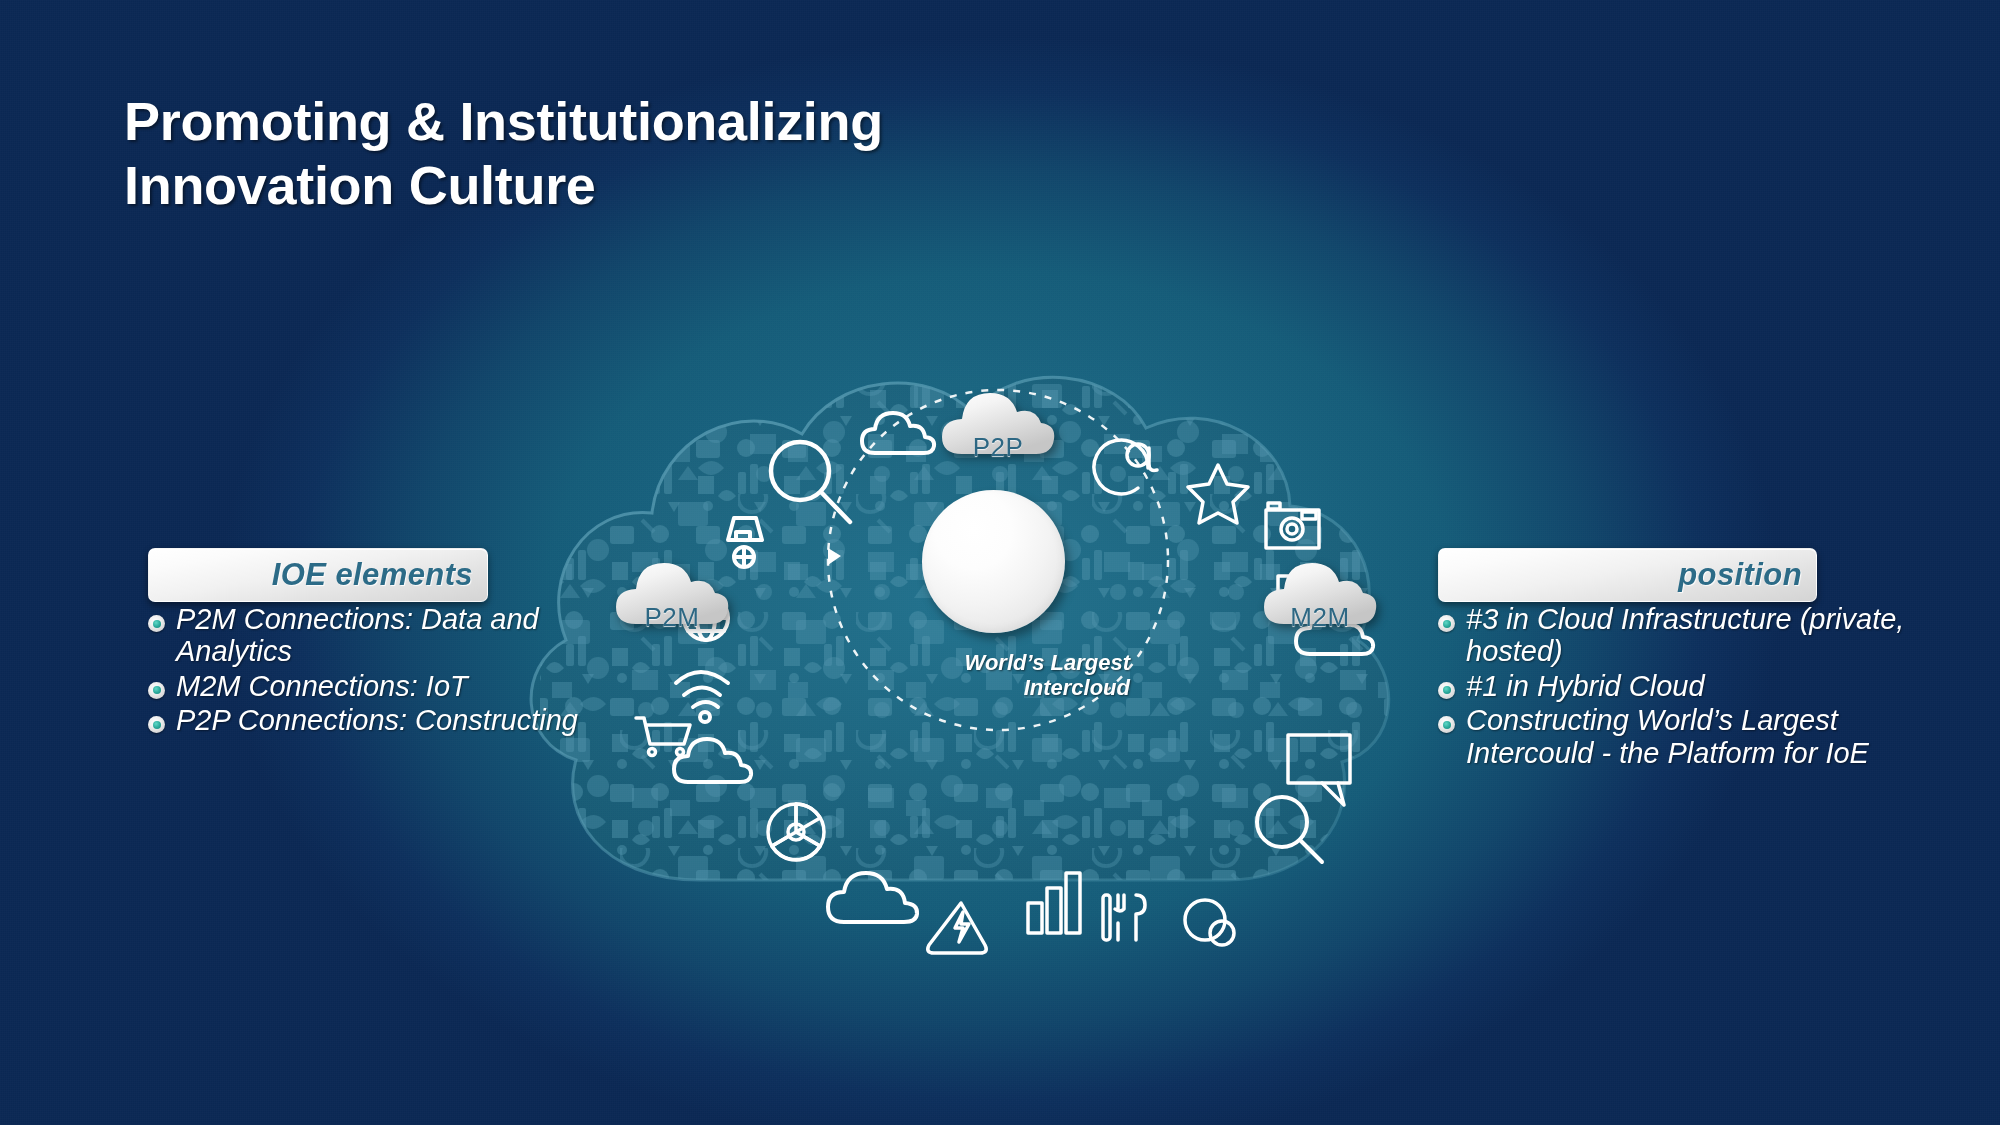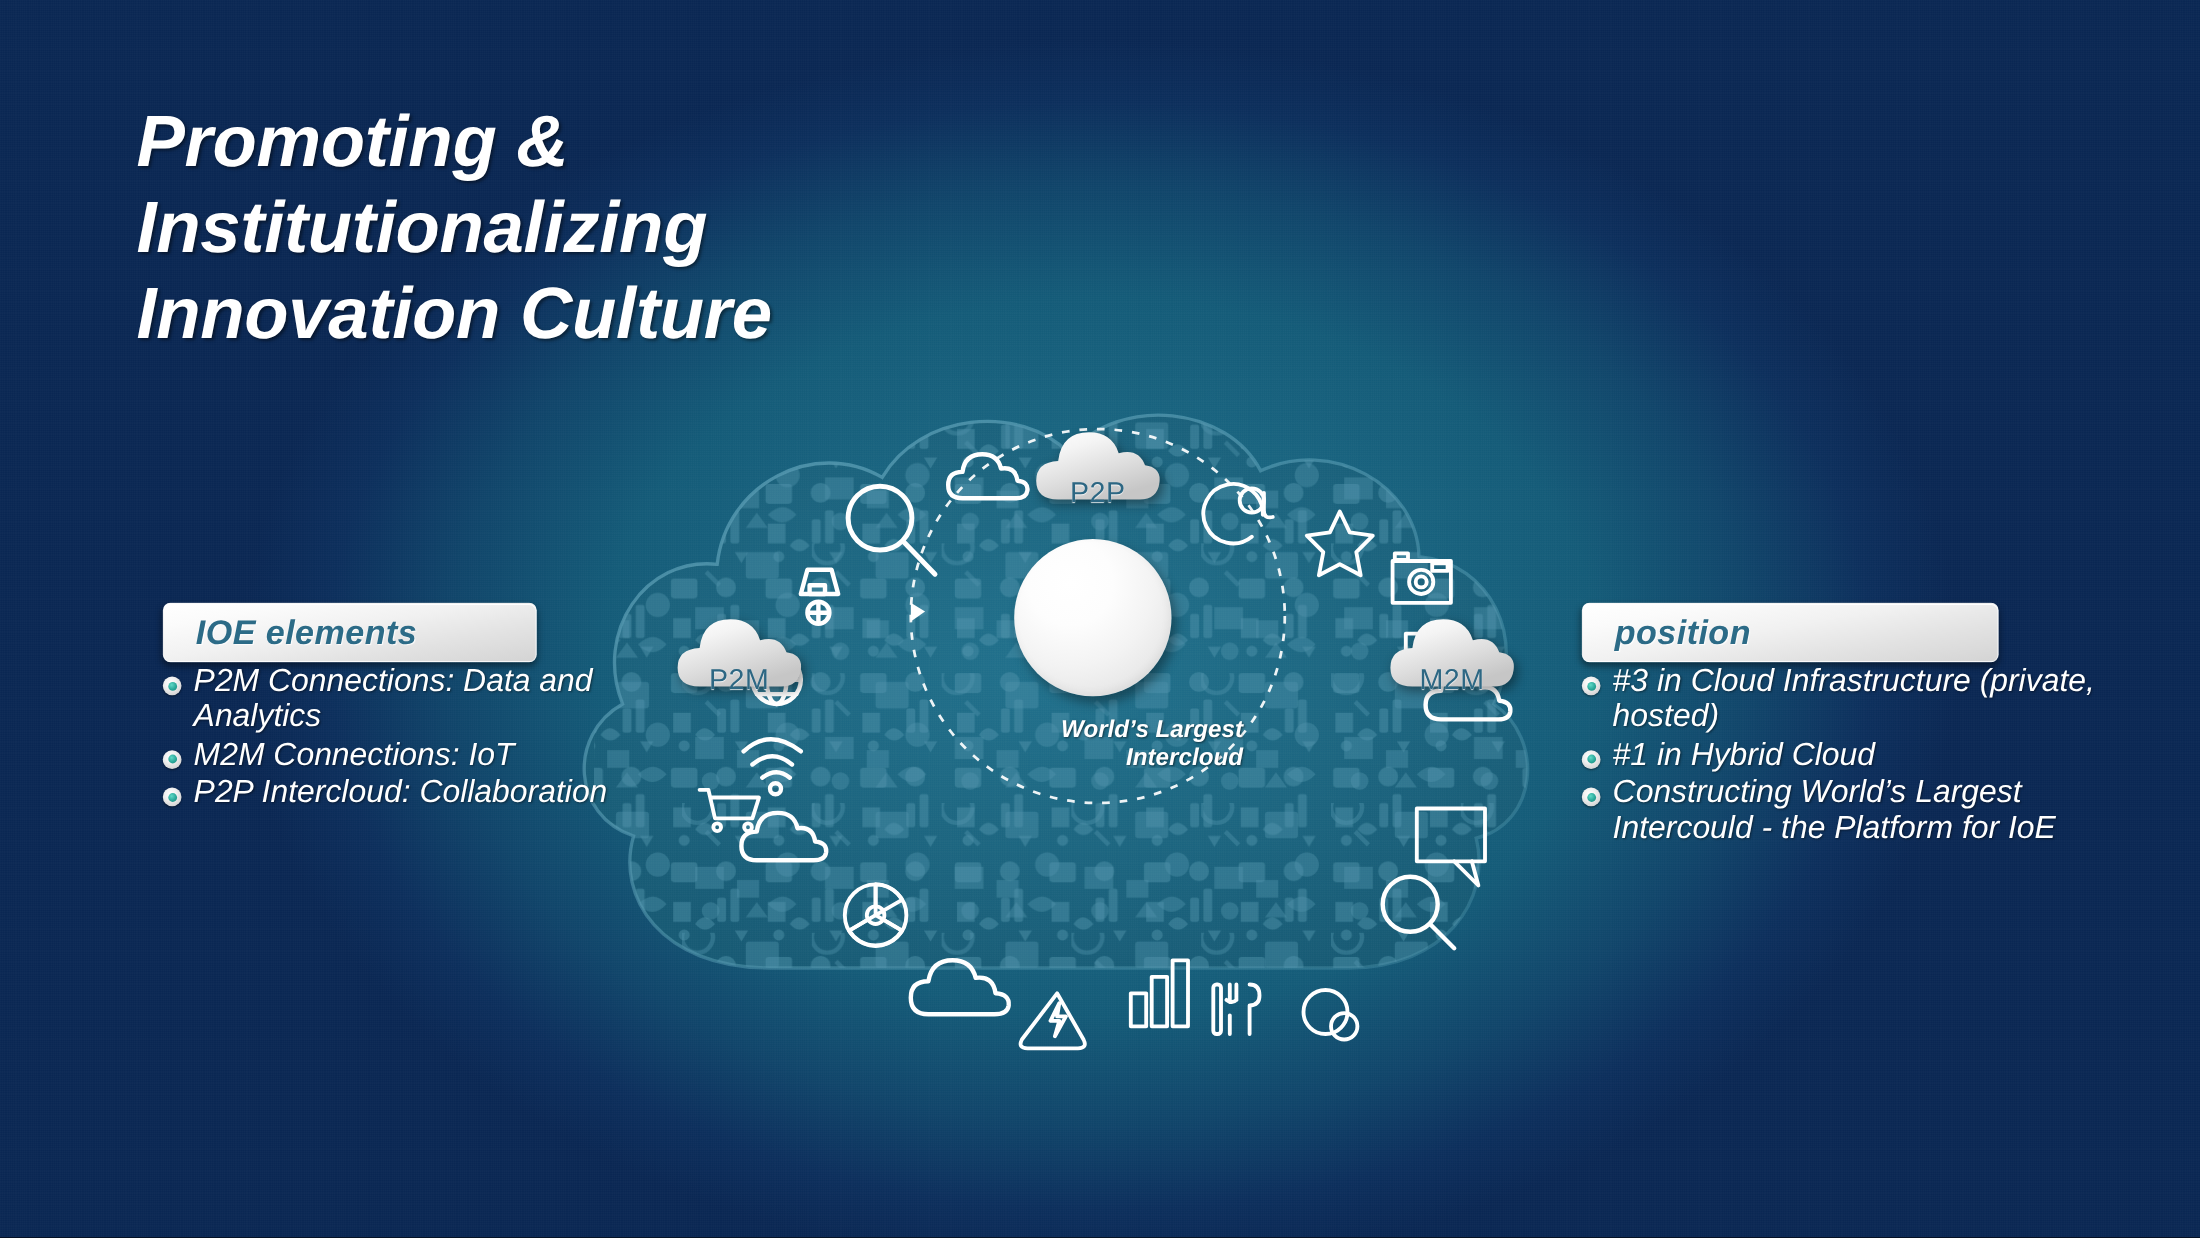--- a/index.html
+++ b/index.html
@@ -18,40 +18,40 @@
     position:absolute;inset:0;
     background-image:
       repeating-linear-gradient(0deg, rgba(255,255,255,.012) 0 1px, rgba(0,0,0,0) 1px 2px),
       repeating-linear-gradient(90deg, rgba(255,255,255,.012) 0 1px, rgba(0,0,0,0) 1px 2px);
     pointer-events:none;
   }
 
   
   #title{
     position:absolute;left:124px;top:90px;width:900px;
-    font-size:66px;font-weight:bold;font-style:italic;
+    font-size:54px;font-weight:bold;
     color:#ffffff;line-height:1.18;letter-spacing:-0.3px;
     text-shadow:2px 2px 3px rgba(0,0,0,.45);
   }
   #title .l{display:block;}
 
   
   .panel{position:absolute;}
   #panel-left{left:148px;top:548px;width:470px;}
   #panel-right{left:1438px;top:548px;width:480px;}
 
   .panel-header{
     position:relative;
     border-radius:7px;
-    padding:8px 29px;
+    padding:8px 14px;
     box-sizing:border-box;
     background:linear-gradient(170deg,#ffffff 0%,#fbfbfb 18%,#f1f1f1 45%,#e2e2e2 72%,#d4d4d4 100%);
     box-shadow:0 3px 7px rgba(0,0,0,.45), inset 0 1px 0 rgba(255,255,255,.95);
     border:1px solid rgba(255,255,255,.55);
-    text-align:left;
+    text-align:right;
   }
   .panel-header span{
     font-size:31px;font-weight:bold;font-style:italic;
     color:#2c6b87;letter-spacing:.4px;
     text-shadow:1px 1px 1px rgba(255,255,255,.9);
   }
   #panel-left .panel-header{width:340px;}
   #panel-right .panel-header{width:379px;}
 
   .bullets{margin-top:1px;}
@@ -321,21 +321,21 @@
       <div class="bullet">
         <div class="bullet-dot"></div>
         <div class="bullet-text">P2M Connections: Data and Analytics</div>
       </div>
       <div class="bullet">
         <div class="bullet-dot"></div>
         <div class="bullet-text">M2M Connections:  IoT</div>
       </div>
       <div class="bullet">
         <div class="bullet-dot"></div>
-        <div class="bullet-text">P2P Intercloud: Collaboration</div>
+        <div class="bullet-text">P2P Connections: Constructing</div>
       </div>
     </div>
   </div>
 
   <div class="panel" id="panel-right">
     <div class="panel-header">
       <span>position</span>
     </div>
     <div class="bullets">
       <div class="bullet">

